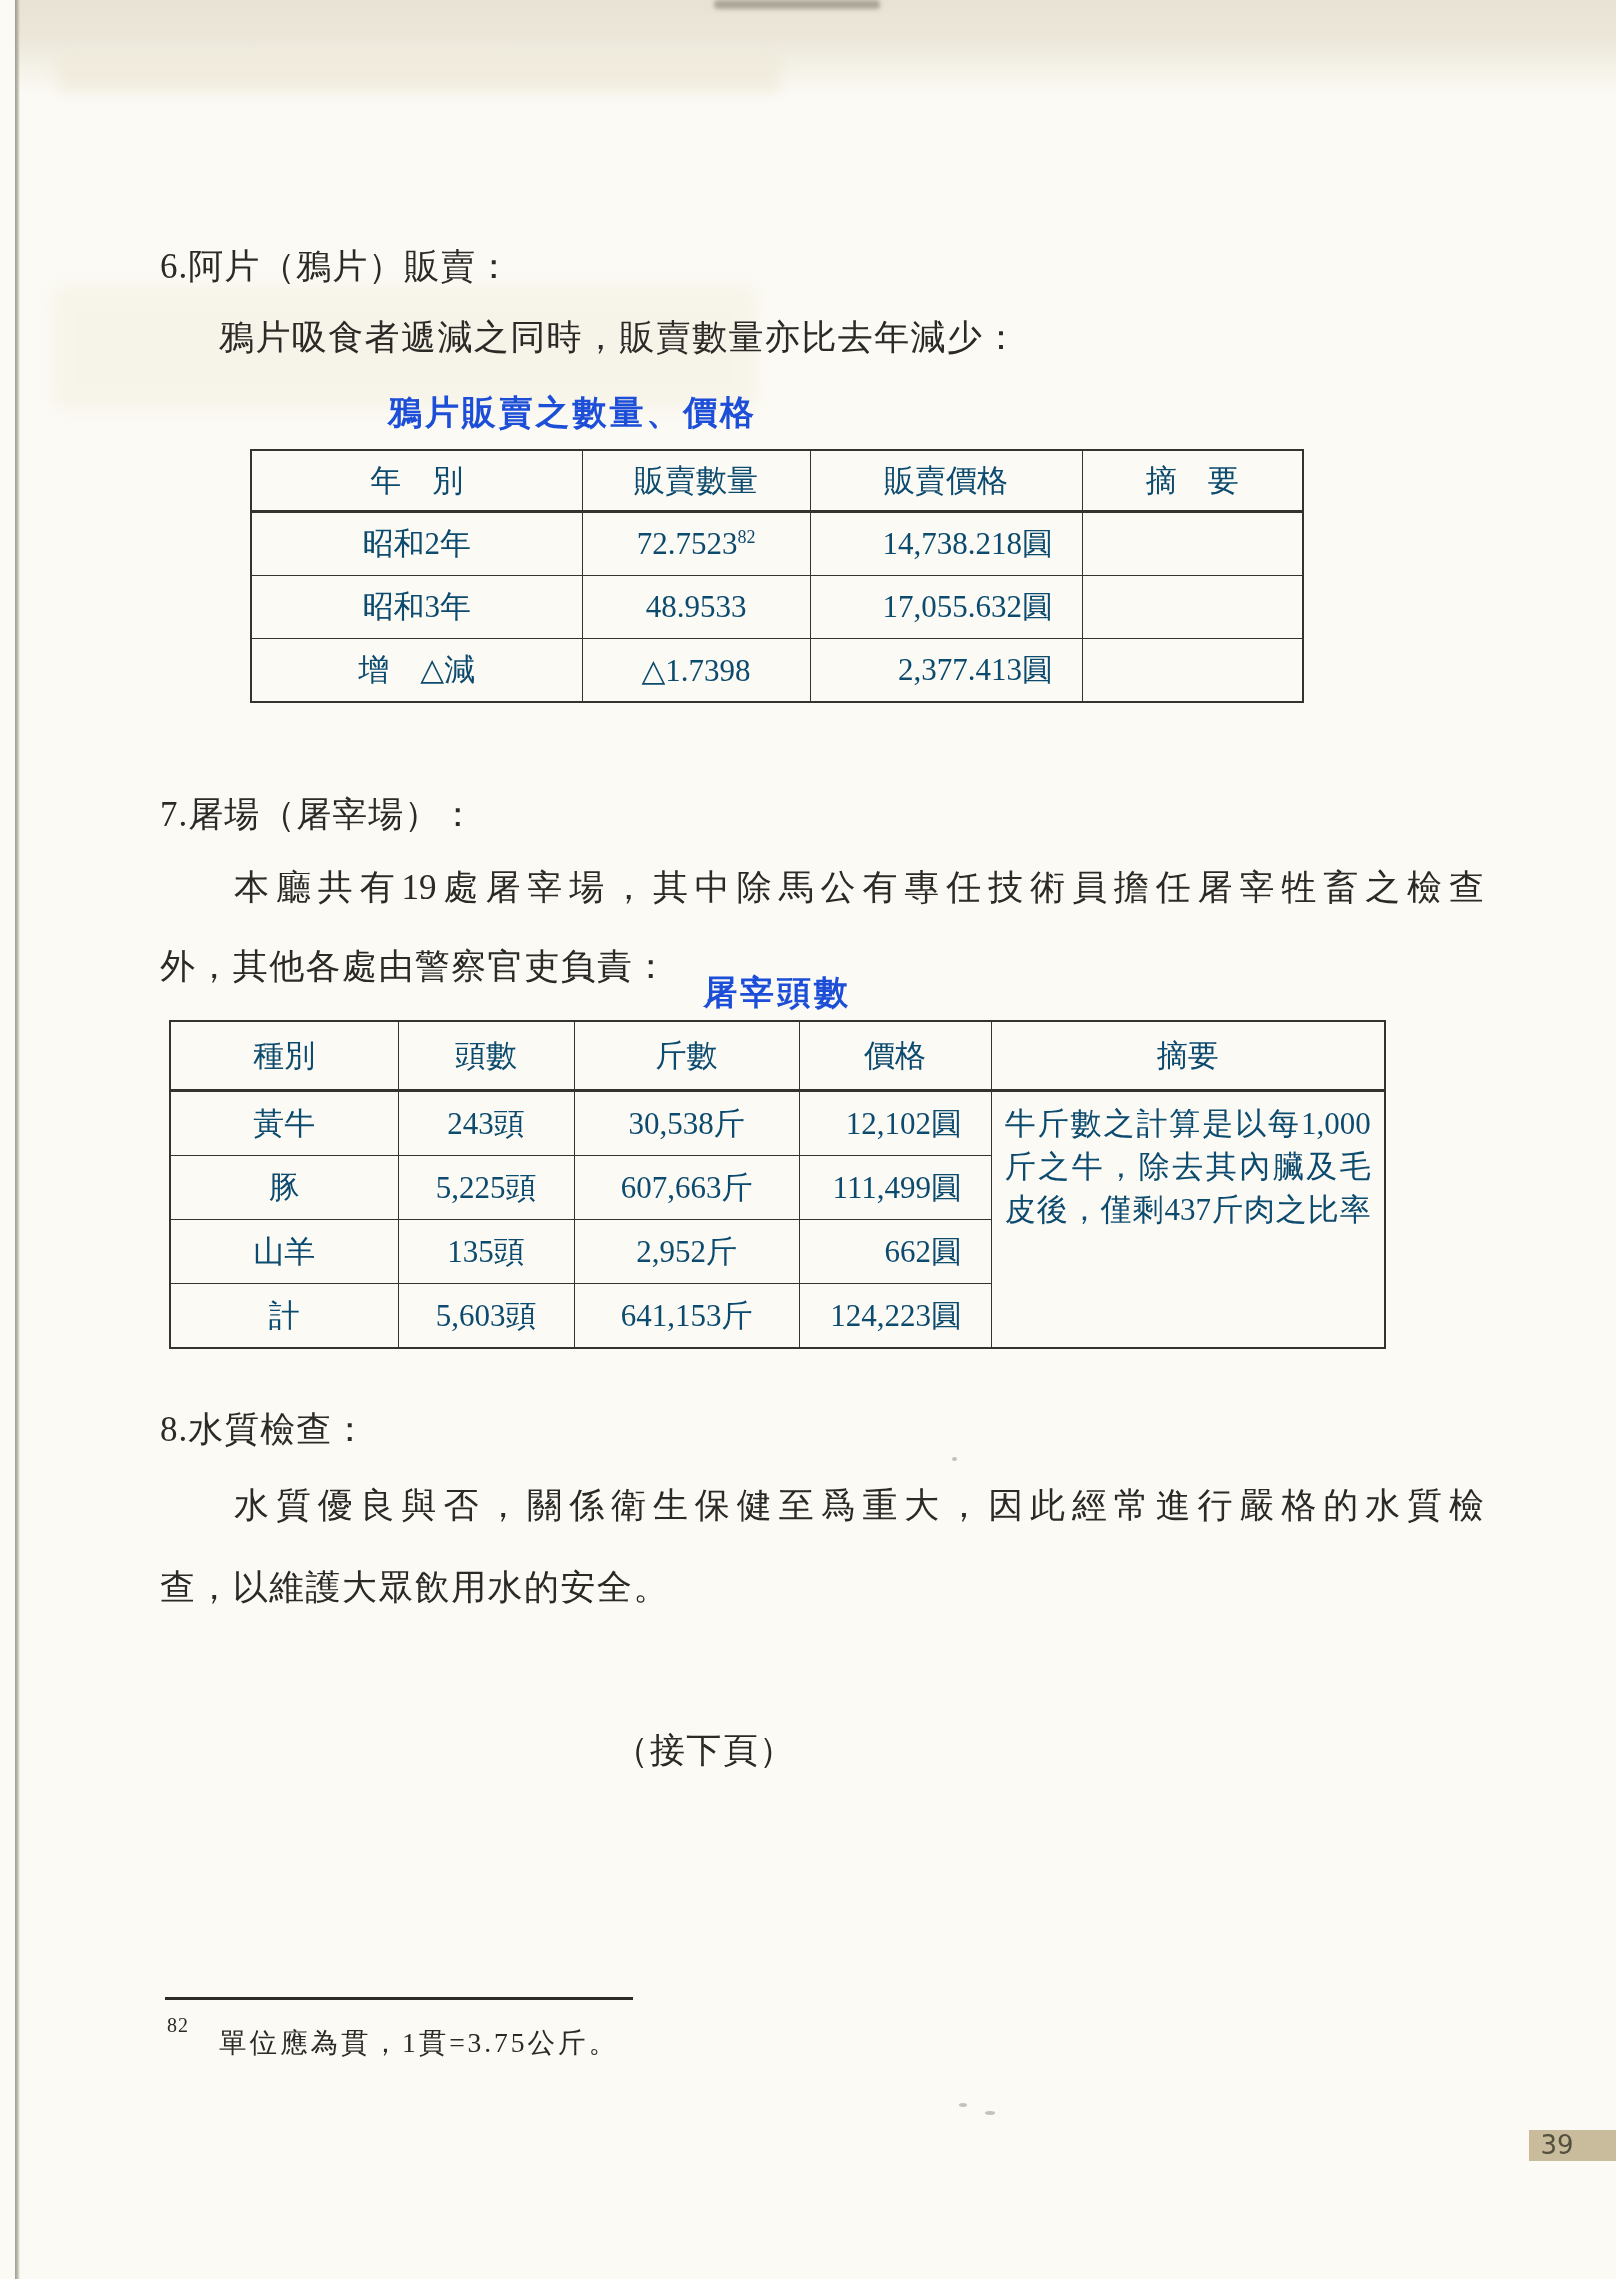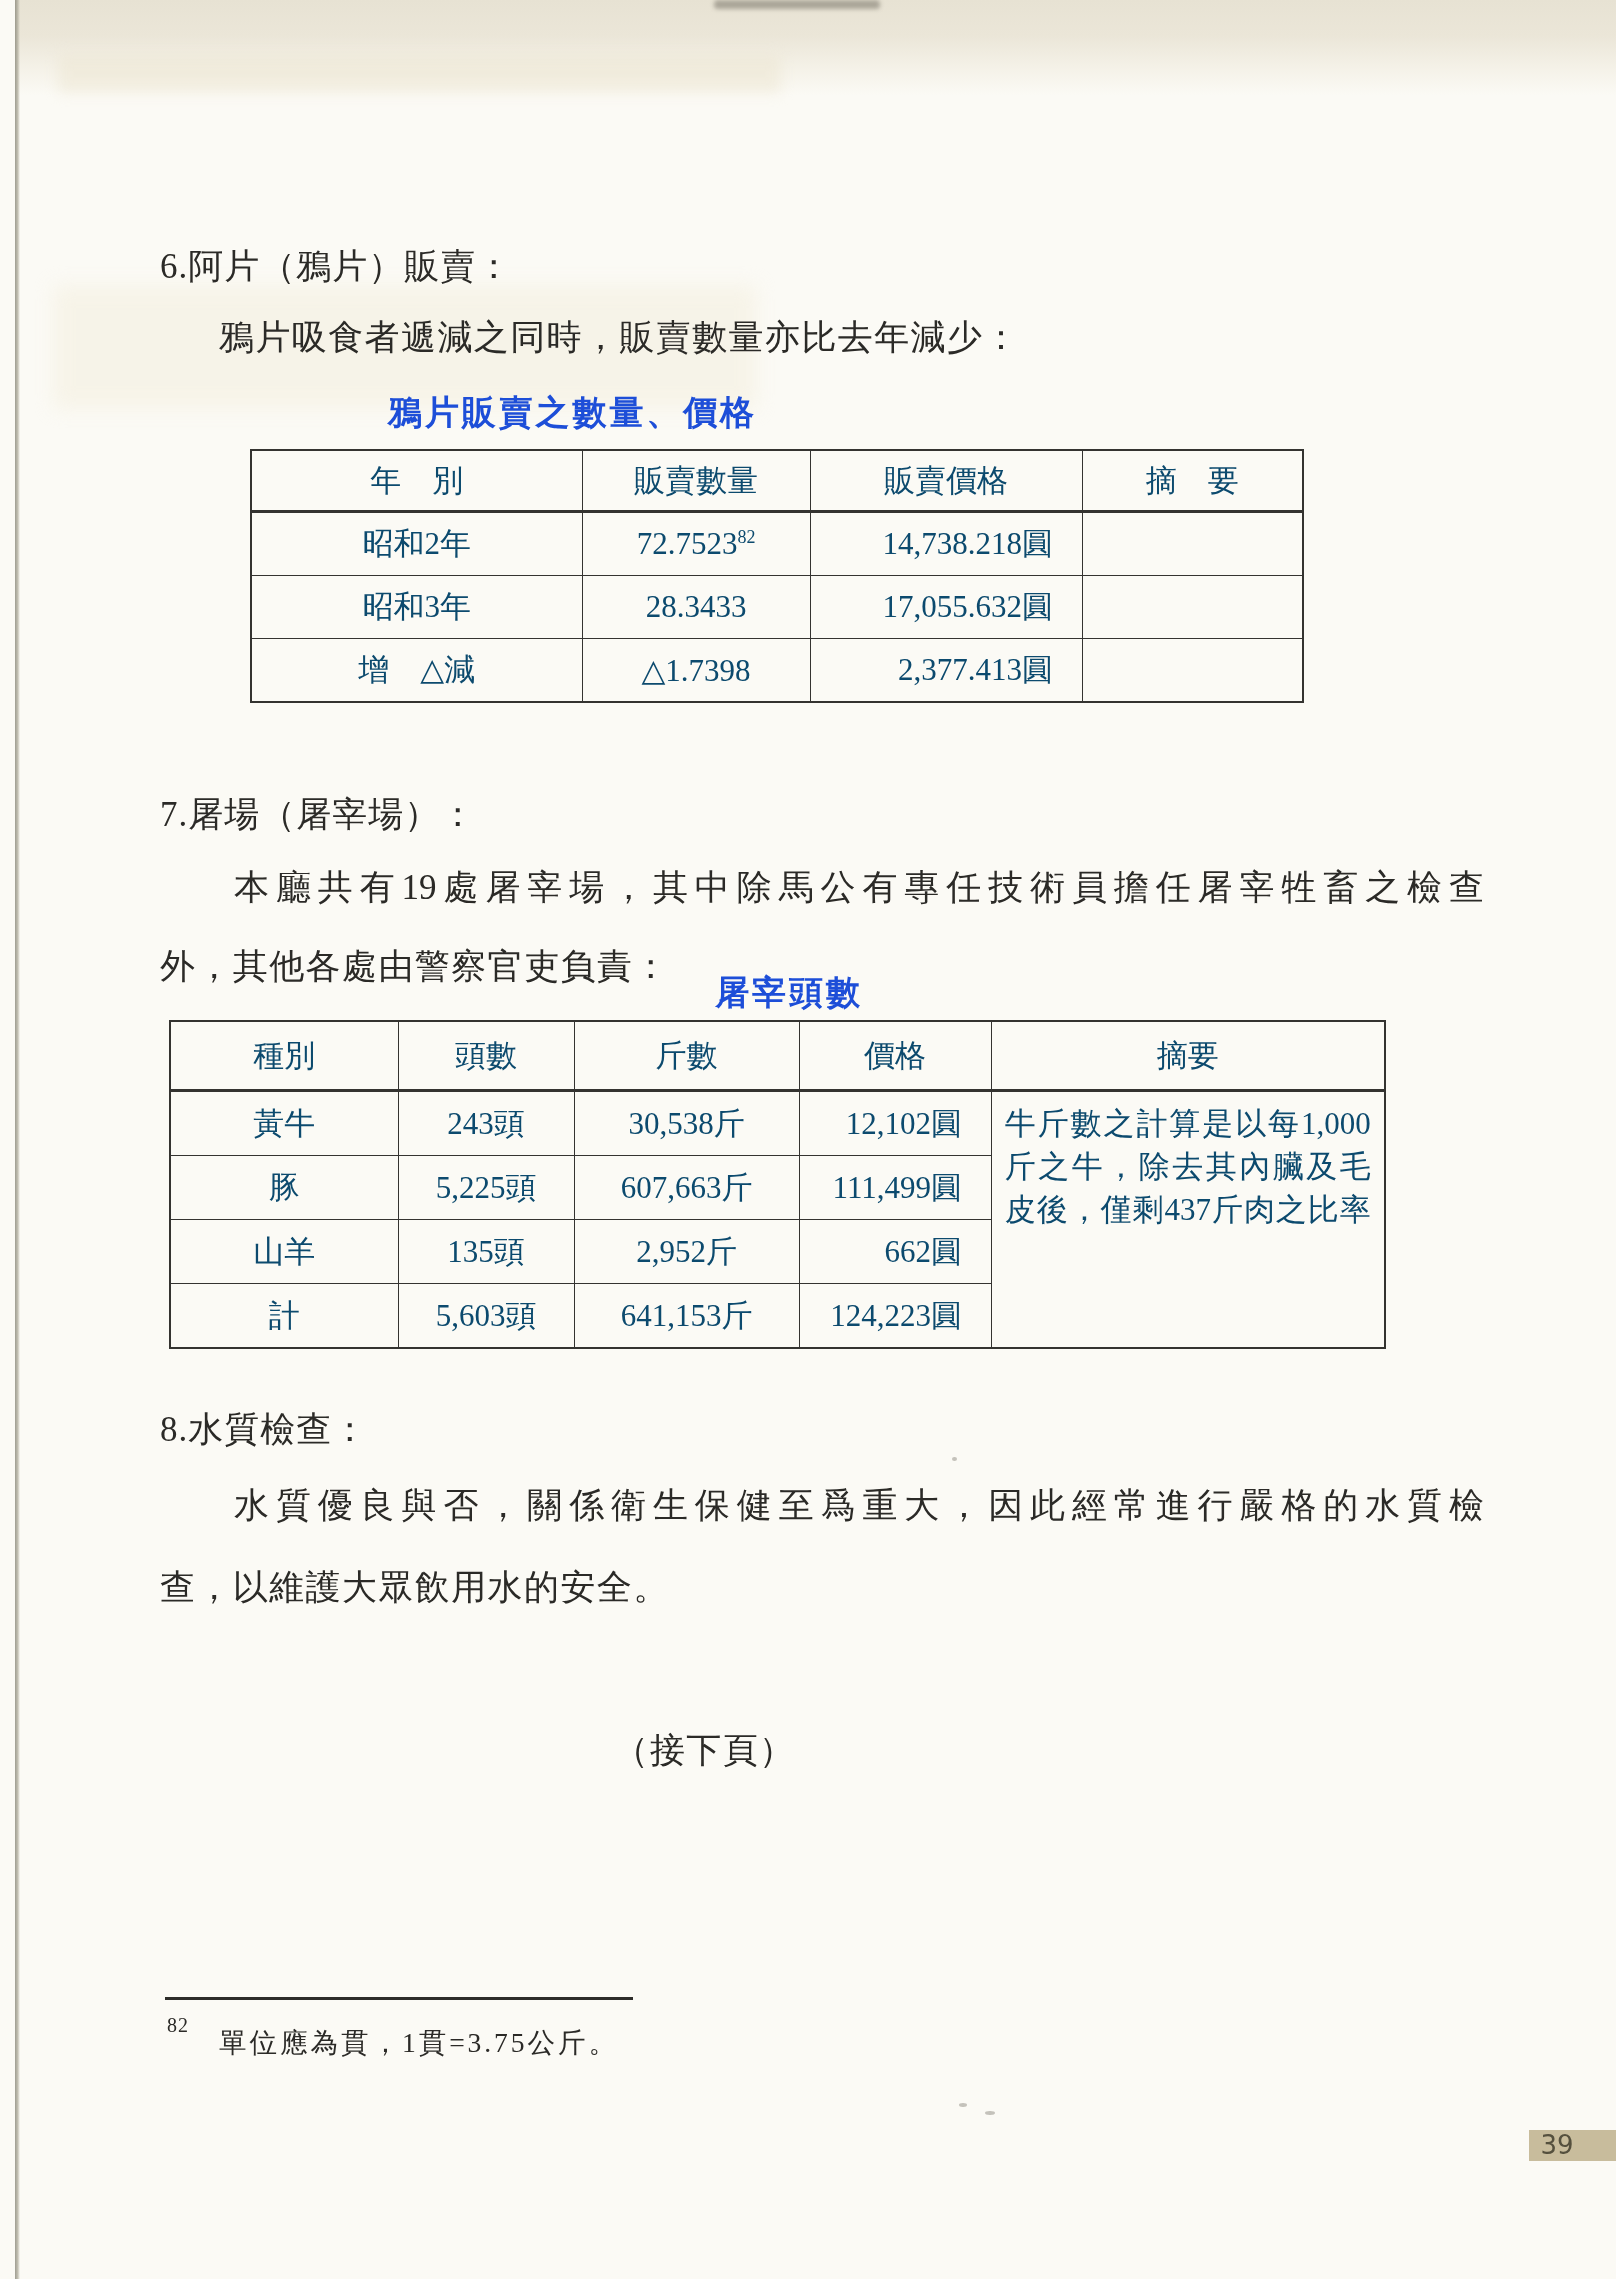--- a/index.html
+++ b/index.html
@@ -78,38 +78,38 @@
     <td class="hd">摘　要</td>
   </tr>
   <tr>
     <td class="c-center" style="height:62px;">昭和2年</td>
     <td class="c-center"><span>72.7523</span><sup class="fnref">82</sup></td>
     <td class="c-right">14,738.218圓</td>
     <td></td>
   </tr>
   <tr>
     <td class="c-center" style="height:62px;">昭和3年</td>
-    <td class="c-center"><span>28.3433</span><sup class="fnref"></sup></td>
+    <td class="c-center"><span>48.9533</span><sup class="fnref"></sup></td>
     <td class="c-right">17,055.632圓</td>
     <td></td>
   </tr>
   <tr>
     <td class="c-center" style="height:62px;">增　△減</td>
     <td class="c-center"><span>△1.7398</span><sup class="fnref"></sup></td>
     <td class="c-right">2,377.413圓</td>
     <td></td>
   </tr>
 </tbody>
   </table>
 
 <div class="abs heading" style="top:793px;left:145px;">7.屠場（屠宰場）：</div>
 <div class="abs justline" style="top:866px;left:145px;width:1324px;text-indent:74px;">本廳共有19處屠宰場，其中除馬公有專任技術員擔任屠宰牲畜之檢查</div>
 <div class="abs bodyline" style="top:945px;left:145px;">外，其他各處由警察官吏負責：</div>
 
-<div class="abs table-title" style="top:970px;left:166px;width:1216px;text-align:center;">屠宰頭數</div>
+<div class="abs table-title" style="top:970px;left:154px;width:1216px;text-align:center;">屠宰頭數</div>
 
 <table class="abs doc-table" style="top:1020px;left:154px;width:1216px;">
   <colgroup>
       <col style="width:228px">
       <col style="width:176px">
       <col style="width:225px">
       <col style="width:192px">
       <col style="width:394px">
     </colgroup>
   <tbody>

